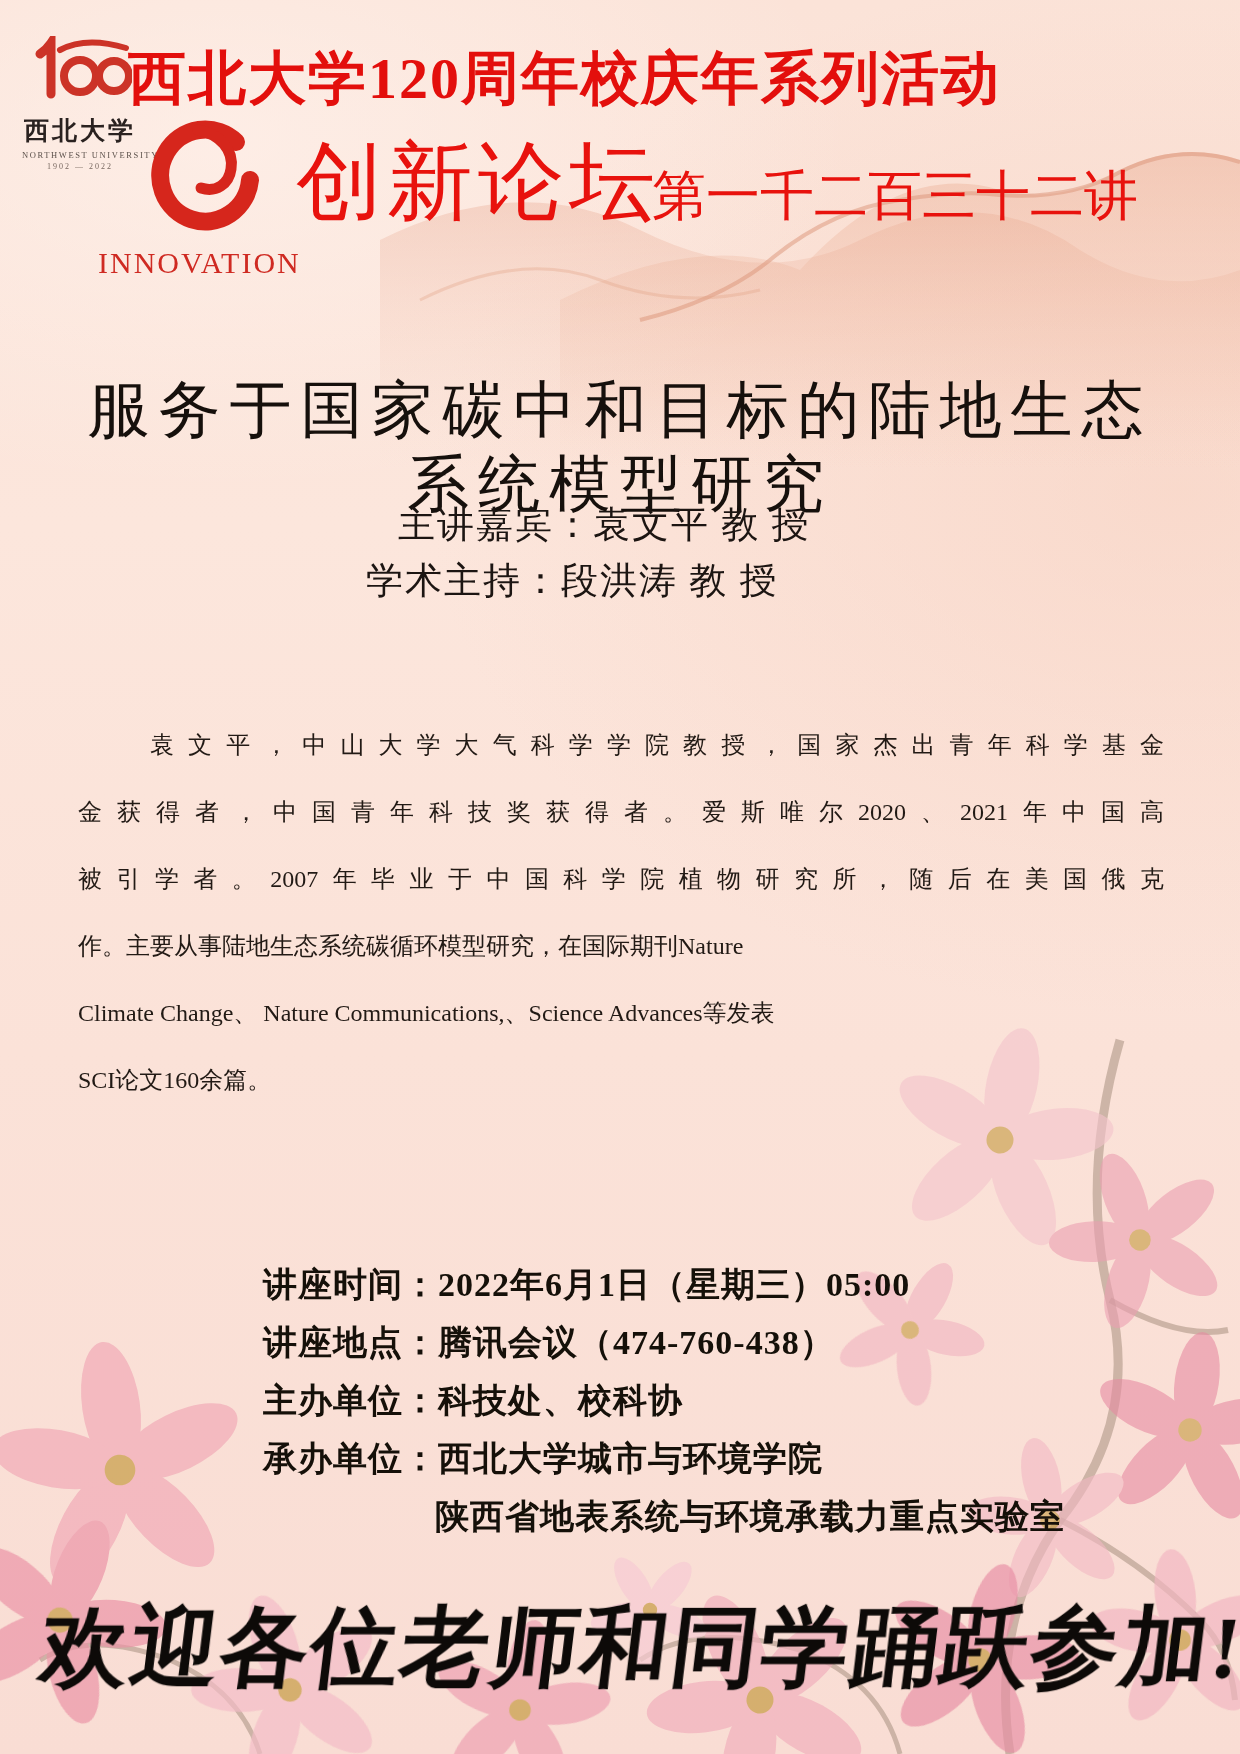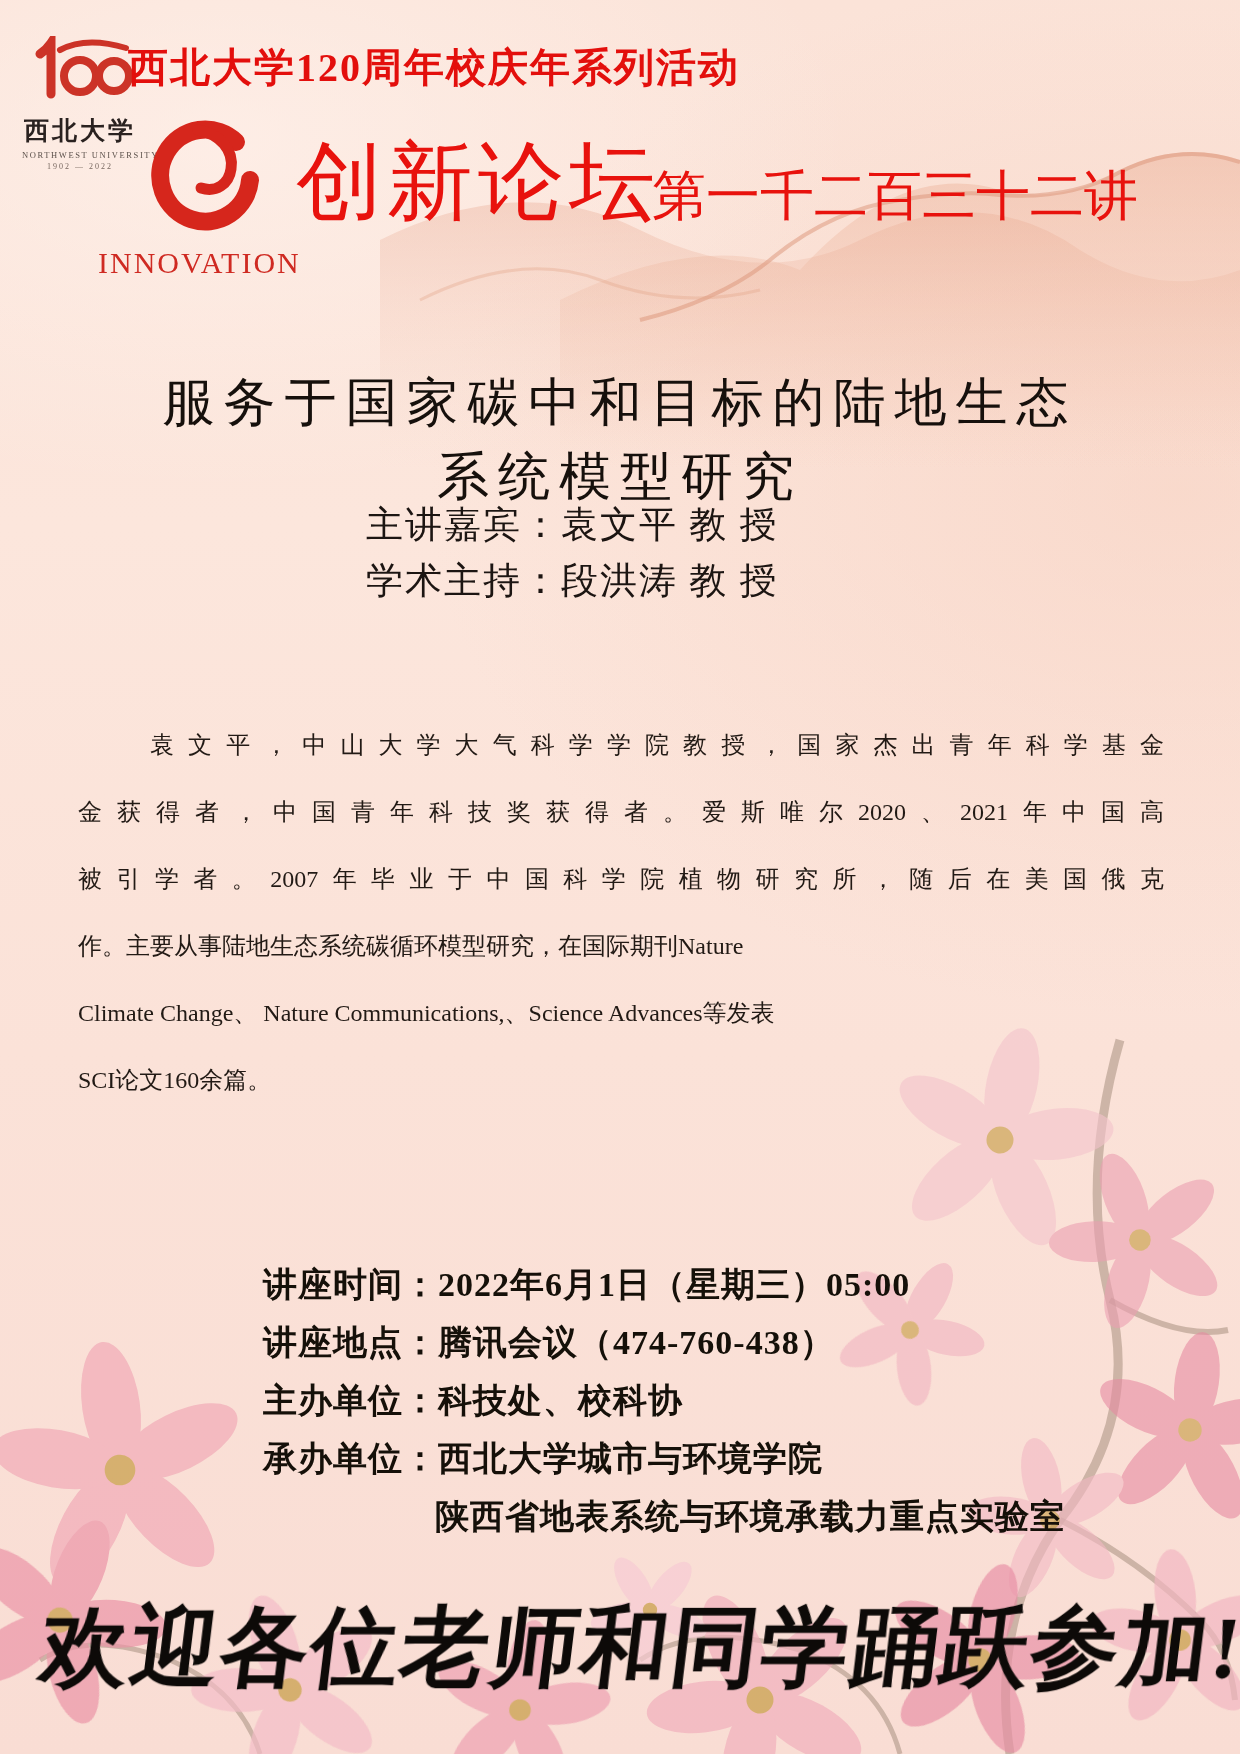--- a/index.html
+++ b/index.html
@@ -15,21 +15,21 @@
   }
   .abs { position:absolute; }
   .decor { pointer-events:none; }
 
   
   .uni-logo { left:22px; top:36px; width:116px; text-align:center; z-index:3; }
   .uni-cn   { font-size:25px; font-weight:700; color:#2a2220; letter-spacing:3px; margin-top:2px; }
   .uni-en   { font-size:8.5px; color:#5c514b; letter-spacing:1.6px; margin-top:3px; white-space:nowrap; }
   .uni-years{ font-size:8px; color:#77675f; letter-spacing:2px; margin-top:2px; }
   .series-title {
-    left:128px; top:40px; font-size:40px; font-weight:700; color:#e30f0c;
+    left:128px; top:40px; font-size:58px; font-weight:700; color:#e30f0c;
     letter-spacing:2px; white-space:nowrap; z-index:3;
   }
 
   
   .swoosh { left:140px; top:114px; z-index:3; }
   .innovation-label {
     left:98px; top:246px; font-size:30px; color:#cf2a22; letter-spacing:2px;
     font-family:"Liberation Serif", serif; z-index:3;
   }
   .forum-title {
@@ -37,31 +37,31 @@
     letter-spacing:5px; font-family:"Liberation Sans", sans-serif; white-space:nowrap; z-index:3;
   }
   .forum-number {
     left:652px; top:160px; font-size:54px; font-weight:400; color:#e8120d;
     letter-spacing:0px; white-space:nowrap; z-index:3;
   }
 
   
   .main-title-1, .main-title-2 {
     left:0; width:100%; text-align:center; color:#16100c; font-weight:500;
-    font-size:52px; letter-spacing:9px; white-space:nowrap; z-index:3;
+    font-size:62px; letter-spacing:9px; white-space:nowrap; z-index:3;
   }
   .main-title-1 { top:368px; }
   .main-title-2 { top:442px; }
 
   
   .speaker-line, .host-line {
     left:366px; font-size:37px; color:#1c1512; font-weight:500;
     letter-spacing:2px; white-space:nowrap; z-index:3;
   }
-  .speaker-line { top:500px; }
+  .speaker-line { top:500px;margin-left:32px; }
   .host-line    { top:556px; }
 
   
   .bio { left:78px; top:712px; width:1086px; z-index:3; }
   .bio-line {
     font-size:24px; line-height:67px; color:#221a15; white-space:nowrap;
   }
   .jst { text-align:justify; text-align-last:justify; white-space:normal; height:67px; overflow:hidden; }
   .ind { text-indent:72px; }
   .en  { font-family:"Liberation Serif", serif; }

